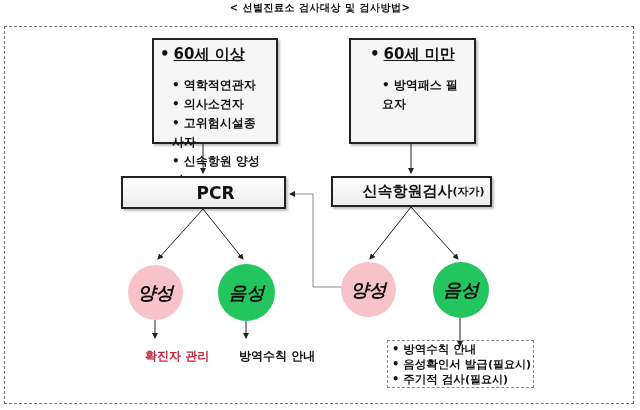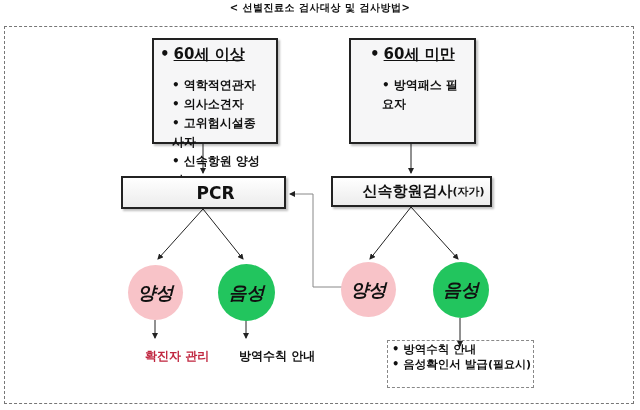--- a/index.html
+++ b/index.html
@@ -95,13 +95,14 @@
 <div class="circle neg" style="left:433px; top:262px; width:56px; height:56px;">
   <span>음성</span>
 </div>
 
 <div class="result" style="left:112px; top:348px; color:#c0263f;">확진자 관리</div>
 <div class="result" style="left:206px; top:348px;">방역수칙 안내</div>
 
 <div class="action-box">
   <div><span class="bullet">•</span><span>방역수칙 안내</span></div>
   <div><span class="bullet">•</span><span>음성확인서 발급</span><span class="small">(필요시)</span></div>
+  <div><span class="bullet">•</span><span>주기적 검사</span><span class="small">(필요시)</span></div>
 </div>
 
 </body></html>

